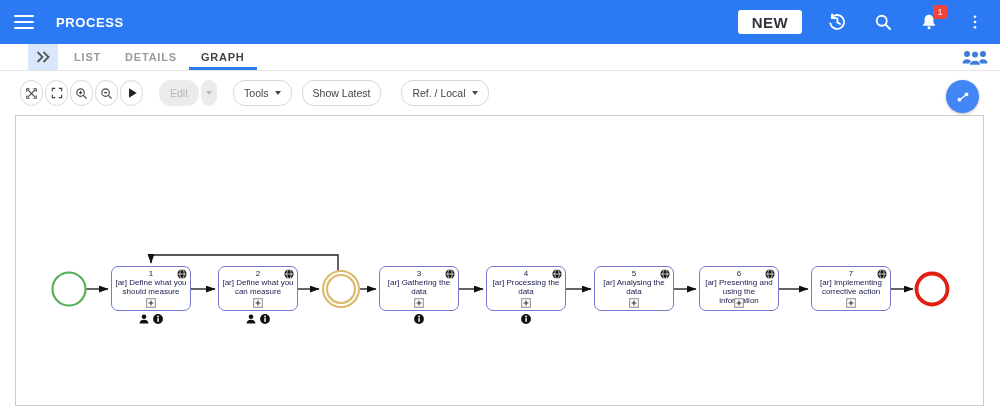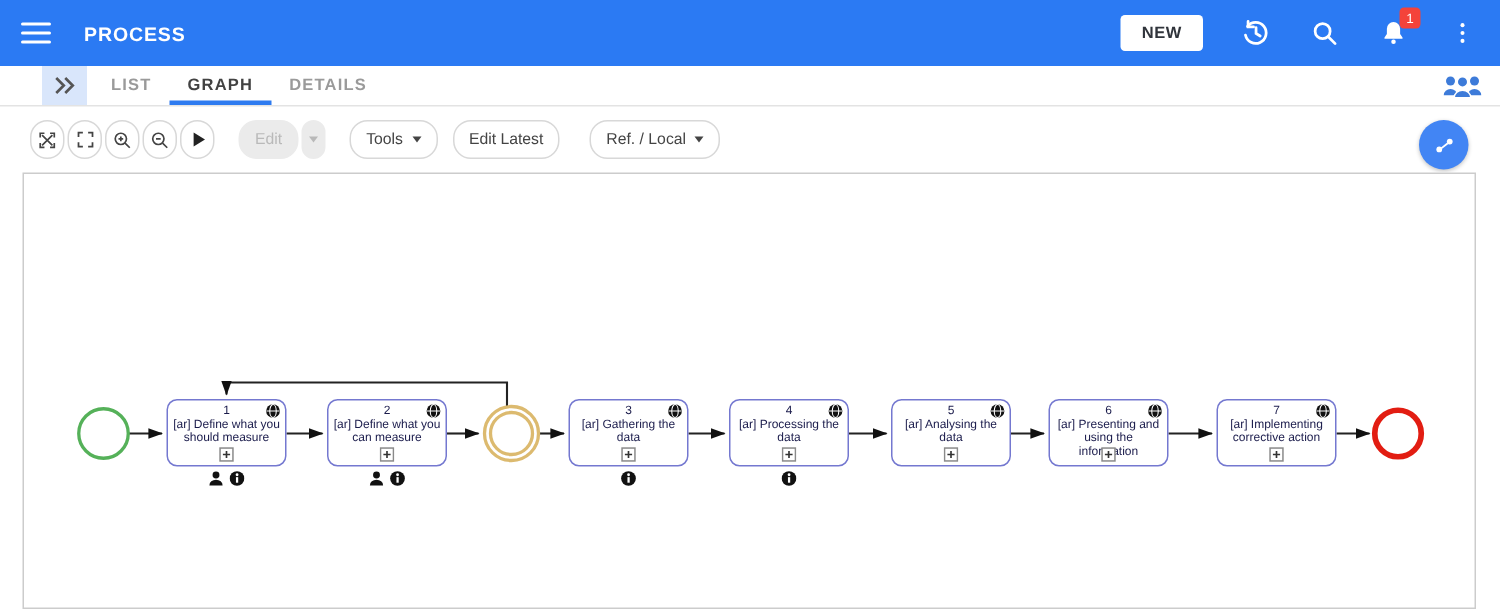--- a/index.html
+++ b/index.html
@@ -6,21 +6,21 @@
   html,body { width:1000px; height:407px; overflow:hidden; background:#fff;
     font-family:"Liberation Sans", sans-serif; }
 
   
   .app-bar { height:44px; background:#2b7af3; display:flex; align-items:center; padding:0 14px; }
   .hamburger { width:20px; height:14px; display:flex; flex-direction:column; justify-content:space-between; cursor:pointer; }
   .hamburger span { display:block; height:2px; background:#fff; border-radius:1px; }
   .app-title { color:#fff; font-size:13px; font-weight:bold; letter-spacing:.6px; margin-left:22px; }
   .app-bar .spacer { flex:1; }
   .new-btn { background:#fff; color:#30343b; border:none; border-radius:3px; height:24px; padding:4px 14px;
-    font-size:11px; font-weight:bold; letter-spacing:.4px; cursor:pointer; }
+    font-size:15px; font-weight:bold; letter-spacing:.4px; cursor:pointer; }
   .bar-icon { width:22px; height:22px; margin-left:24px; position:relative; cursor:pointer; display:flex; align-items:center; justify-content:center; }
   .badge { position:absolute; top:-6px; right:-7px; min-width:14px; height:14px; background:#f4433a; color:#fff;
     font-size:9px; line-height:14px; text-align:center; border-radius:3px; padding:0 3px; }
 
   
   .tab-row { height:27px; display:flex; align-items:stretch; border-bottom:1px solid #e3e3e3;padding-left:28px; }
   .collapse-strip { width:30px; background:#d9e6fb; display:flex; align-items:center; justify-content:center; cursor:pointer; }
   .tabs { display:flex; margin-left:4px; }
   .tab { font-size:11px; letter-spacing:.8px; color:#9a9a9a; font-weight:bold; padding:0 12px;
     display:flex; align-items:center; position:relative; cursor:pointer; }
@@ -100,22 +100,22 @@
 
 <nav class="tab-row">
   <div class="collapse-strip">
     <svg width="16" height="14" viewBox="0 0 16 14" fill="none" stroke="#555" stroke-width="1.8">
       <path d="M2.5 2l5 5-5 5"></path>
         <path d="M8.5 2l5 5-5 5"></path>
     </svg>
   </div>
   <div class="tabs">
     <div class="tab">LIST</div>
+    <div class="tab">DETAILS</div>
     <div class="tab active">GRAPH</div>
-    <div class="tab">DETAILS</div>
   </div>
   <div class="spacer"></div>
   <div class="people">
     <svg width="26" height="17" viewBox="0 0 26 17" fill="#3d7bd9">
       <circle cx="5" cy="5" r="3"></circle>
         <path d="M0.5 14.5a4.5 4.2 0 0 1 9 0z"></path>
       <circle cx="21" cy="5" r="3"></circle>
         <path d="M16.5 14.5a4.5 4.2 0 0 1 9 0z"></path>
       <circle cx="13" cy="5.6" r="3.5" stroke="#fff" stroke-width="1"></circle>
       <path d="M7.4 16.2a5.6 5 0 0 1 11.2 0z" stroke="#fff" stroke-width="1"></path>
@@ -156,21 +156,21 @@
   <button class="tb-btn tb-text-btn disabled">Edit</button>
   <button class="tb-btn tb-icon-btn disabled edit-caret">
       <span class="caret" style="margin-left:0"></span>
     </button>
   <span class="gap-md"></span>
   <button class="tb-btn tb-text-btn">
       <span>Tools</span>
       <span class="caret"></span>
     </button>
   <span class="gap-sm"></span>
-  <button class="tb-btn tb-text-btn">Edit Latest</button>
+  <button class="tb-btn tb-text-btn">Show Latest</button>
   <span class="gap-sm"></span>
   <span class="gap-sm"></span>
   <button class="tb-btn tb-text-btn">
       <span>Ref. / Local</span>
       <span class="caret"></span>
     </button>
 
   <button class="fab">
     <svg width="14" height="14" viewBox="0 0 16 16" fill="#fff">
       <circle cx="4" cy="11" r="2.2"></circle>

